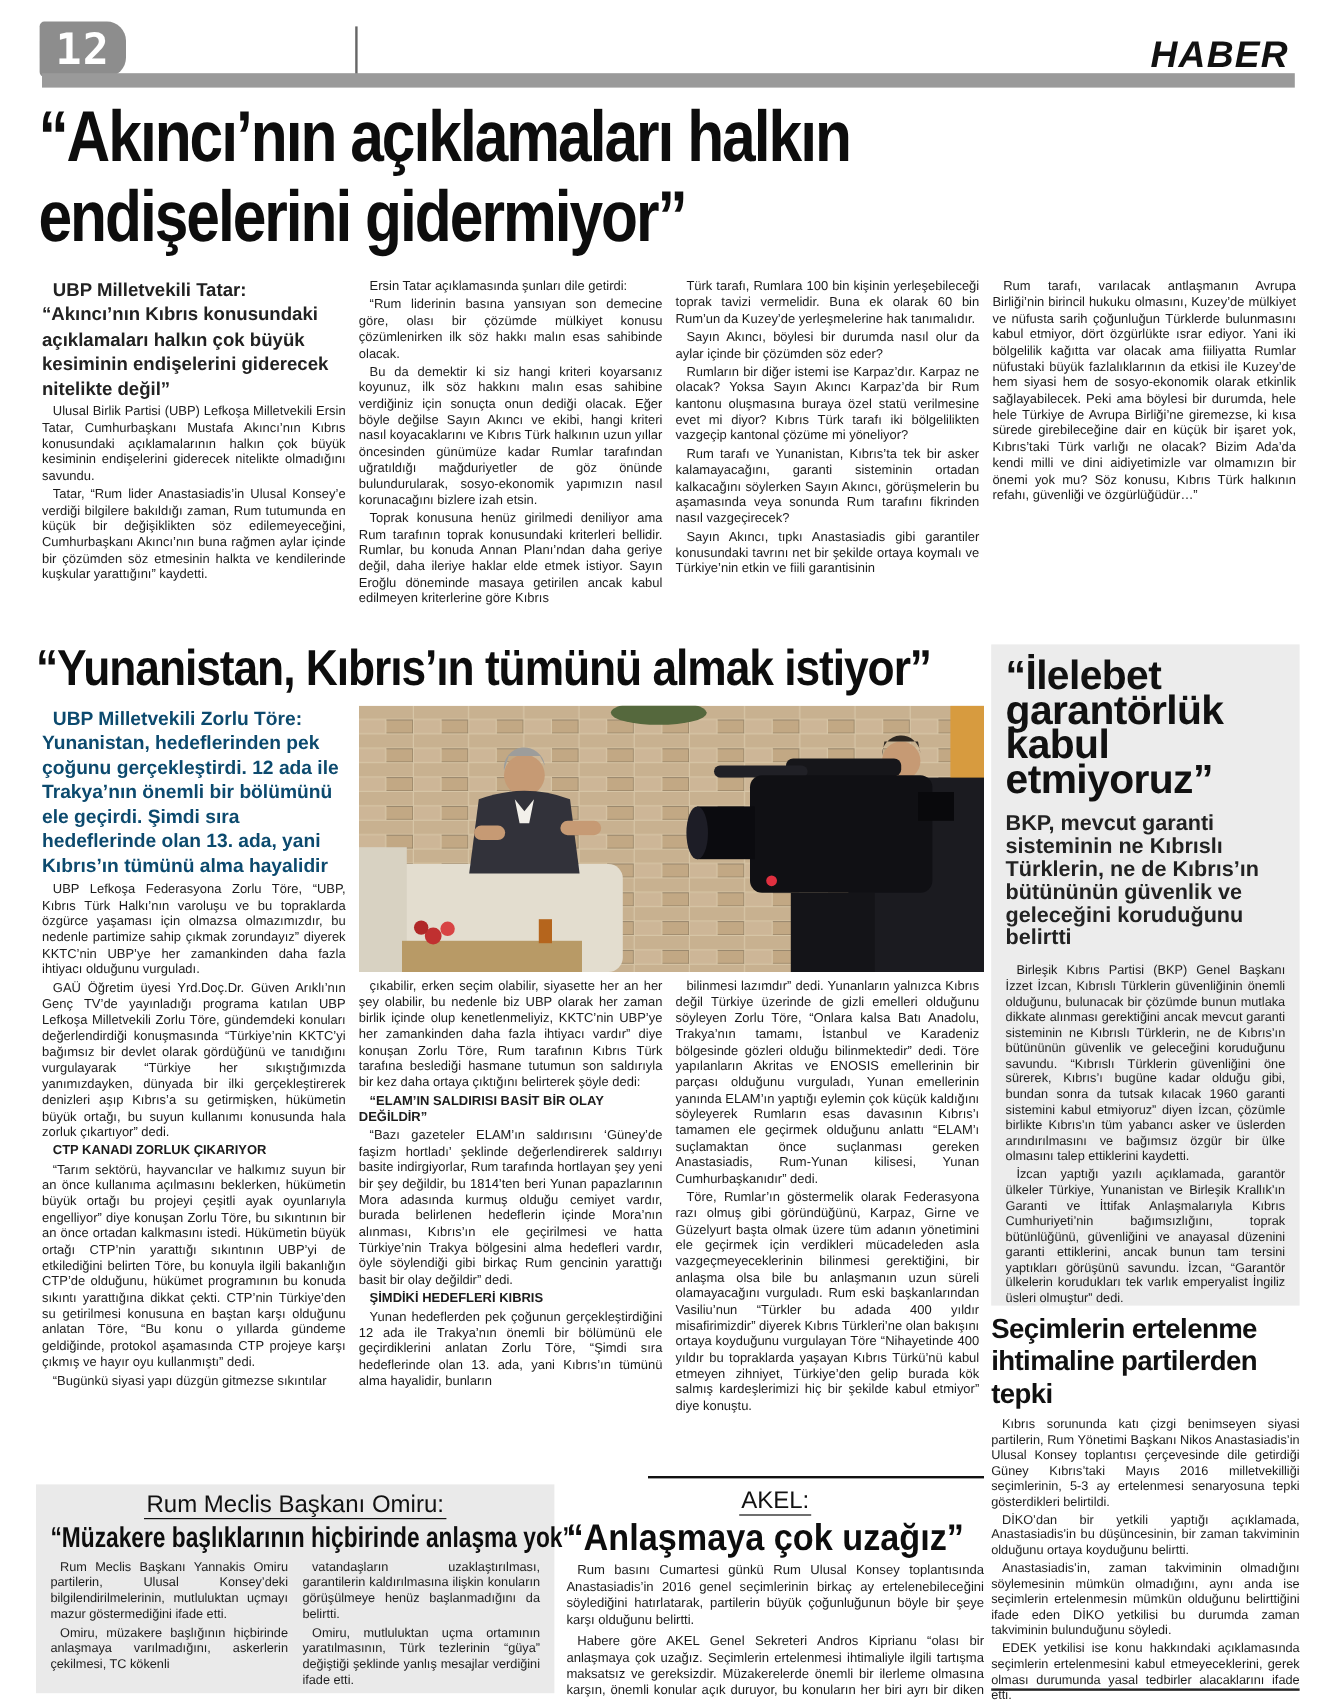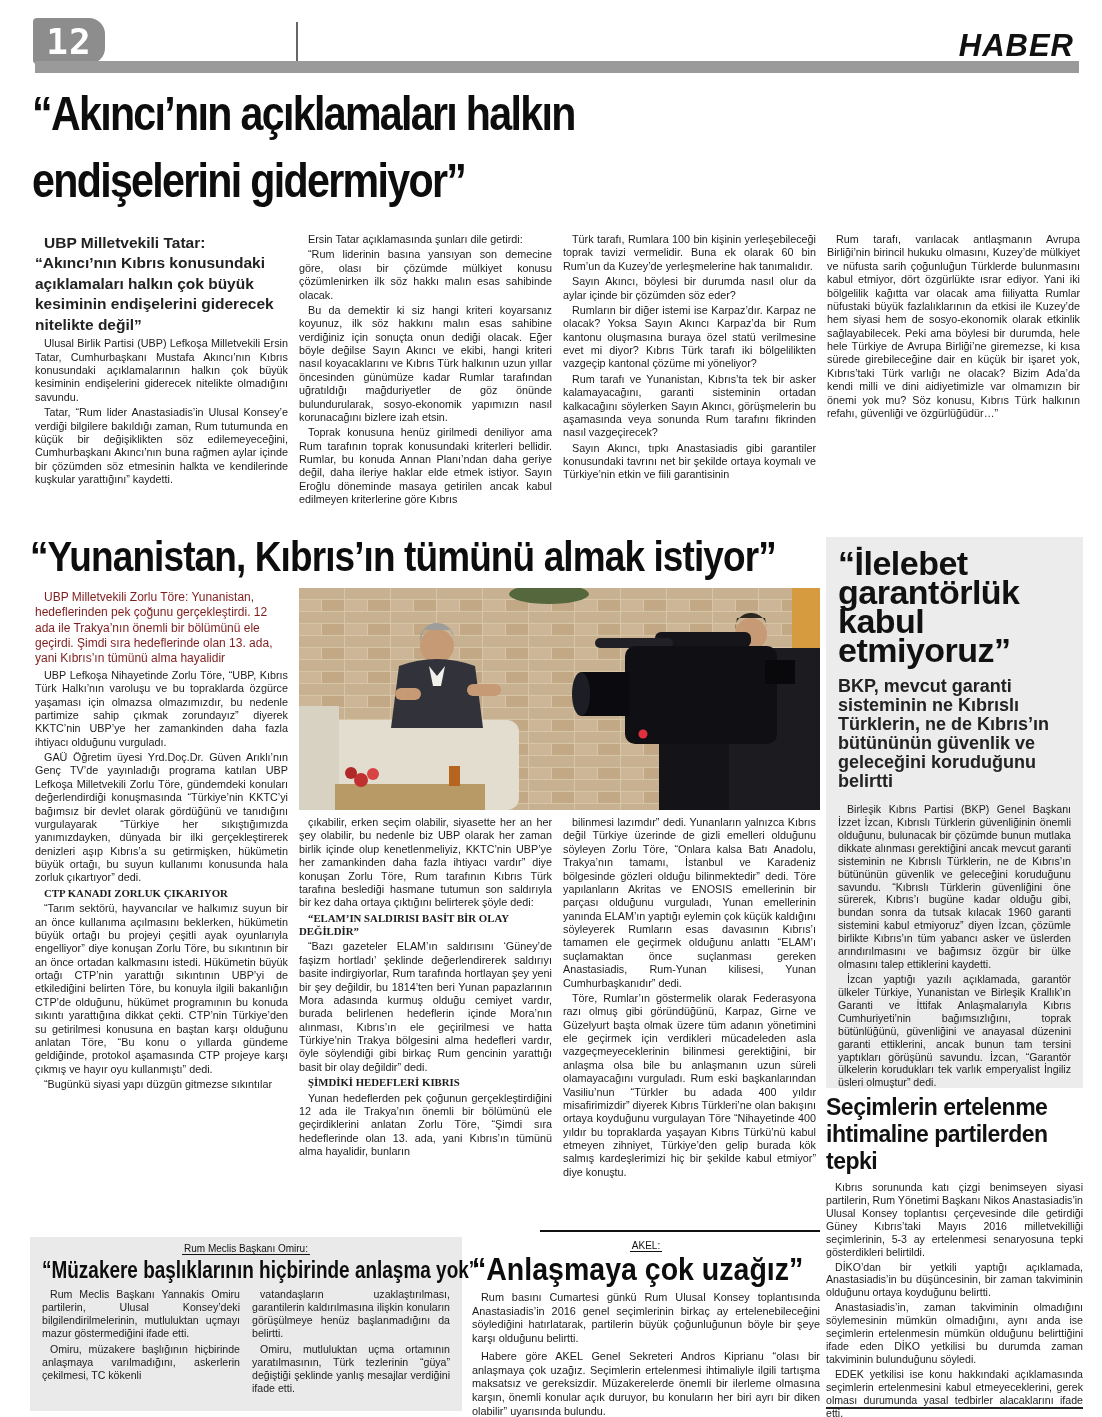--- a/index.html
+++ b/index.html
@@ -13,50 +13,50 @@
   .masthead{position:absolute;left:114px;top:24px;}
   .masthead .m1{font-size:19px;font-weight:bold;letter-spacing:6px;color:#111;}
   .masthead .m2{font-size:12.5px;font-weight:bold;margin-top:5px;color:#111;}
   .hdr-vline{position:absolute;left:296px;top:22px;width:2px;height:42px;background:#666;}
   .hdr-section{position:absolute;right:28px;top:28px;font-size:31px;font-weight:bold;
                font-style:italic;letter-spacing:1px;color:#111;}
   .hdr-bar{position:absolute;left:35px;top:61px;width:1044px;height:12px;background:#9a9a9a;}
   
   .cond{display:inline-block;transform-origin:0 0;white-space:nowrap;}
   .h1-main{position:absolute;left:32px;top:80px;font-weight:bold;color:#0d0d0d;
-           font-size:49px;line-height:67px;letter-spacing:-2px;}
+           font-size:60px;line-height:67px;letter-spacing:-2px;}
   .h1-main .cond{transform:scaleX(0.84);}
   .h2-main{position:absolute;left:30px;top:534px;font-weight:bold;color:#0d0d0d;
            font-size:42px;line-height:46px;letter-spacing:-1px;}
   .h2-main .cond{transform:scaleX(0.88);}
   
   .col{position:absolute;width:253px;font-size:10.8px;line-height:1.24;text-align:justify;}
   .col p{margin:0 0 2px;text-indent:9px;}
   .lede{font-weight:bold;font-size:15.5px;line-height:1.32;text-align:left;text-indent:0;
         color:#222;margin:0 0 16px;}
-  .lede2{font-weight:normal;font-size:12px;line-height:1.28;text-align:left;text-indent:0;
-         color:#7f1d1d;margin:0 0 14px;}
-  .subhead{font-weight:bold;text-indent:0;margin:10px 0 2px;text-align:left;font-family:Liberation Serif, serif;}
+  .lede2{font-weight:bold;font-size:16px;line-height:1.28;text-align:left;text-indent:0;
+         color:#0c4a6e;margin:0 0 14px;}
+  .subhead{font-weight:bold;text-indent:0;margin:10px 0 2px;text-align:left;}
   
   .photo{position:absolute;left:299px;top:588px;width:521px;height:222px;overflow:hidden;}
   
   .bkp{position:absolute;left:826px;top:537px;width:257px;height:551px;background:#ececec;
        box-sizing:border-box;padding:12px 12px;}
   .bkp-h{font-weight:bold;font-size:34px;line-height:29px;color:#111;letter-spacing:-0.5px;}
   .bkp-lede{font-weight:bold;font-size:18px;line-height:19px;margin:12px 0 12px;color:#222;}
   .bkp p.body{margin:0 0 2px;font-size:10.6px;line-height:1.22;text-align:justify;text-indent:9px;}
   
   .elect{position:absolute;left:826px;top:1094px;width:257px;}
   .elect-h{font-weight:bold;font-size:23px;line-height:27px;color:#111;letter-spacing:-0.5px;margin-bottom:6px;}
   .elect p.body{margin:0 0 2px;font-size:10.6px;line-height:1.22;text-align:justify;text-indent:9px;}
   .rule-bottom-right{position:absolute;left:826px;top:1407px;width:257px;height:2px;background:#222;}
   
   .omiru{position:absolute;left:30px;top:1237px;width:432px;height:174px;background:#eaeaea;
          box-sizing:border-box;padding:4px 12px;}
-  .kicker{text-align:center;font-size:10px;color:#111;margin:2px 0 2px;}
+  .kicker{text-align:center;font-size:20px;color:#111;margin:2px 0 2px;}
   .kicker span{border-bottom:1.5px solid #111;padding:0 2px;}
   .omiru-h{font-weight:bold;font-size:24px;line-height:28px;color:#0d0d0d;white-space:nowrap;}
   .omiru-h .cond{transform:scaleX(0.79);}
   .omiru-cols{display:flex;gap:12px;margin-top:4px;}
   .omiru-col{width:50%;font-size:10.6px;line-height:1.24;text-align:justify;}
   .omiru-col p{margin:0 0 2px;text-indent:8px;}
   
   .akel-rule{position:absolute;left:540px;top:1230px;width:280px;height:2px;background:#111;}
   .akel{position:absolute;left:472px;top:1238px;width:348px;}
   .akel-h{font-weight:bold;font-size:31px;line-height:34px;color:#0d0d0d;white-space:nowrap;}
@@ -101,21 +101,21 @@
   <div class="col" style="left:827px;top:233px;height:300px;">
     <p>Rum tarafı, varılacak antlaşmanın Avrupa Birliği’nin birincil hukuku olmasını, Kuzey’de mülkiyet ve nüfusta sarih çoğunluğun Türklerde bulunmasını kabul etmiyor, dört özgürlükte ısrar ediyor. Yani iki bölgelilik kağıtta var olacak ama fiiliyatta Rumlar nüfustaki büyük fazlalıklarının da etkisi ile Kuzey’de hem siyasi hem de sosyo-ekonomik olarak etkinlik sağlayabilecek. Peki ama böylesi bir durumda, hele hele Türkiye de Avrupa Birliği’ne giremezse, ki kısa sürede girebileceğine dair en küçük bir işaret yok, Kıbrıs’taki Türk varlığı ne olacak? Bizim Ada’da kendi milli ve dini aidiyetimizle var olmamızın bir önemi yok mu? Söz konusu, Kıbrıs Türk halkının refahı, güvenliği ve özgürlüğüdür…”</p>
   </div>
 
   <div class="h2-main">
     <span class="cond">“Yunanistan, Kıbrıs’ın tümünü almak istiyor”</span>
   </div>
 
   <div class="col" style="left:35px;top:590px;height:645px;">
     <p class="lede2">UBP Milletvekili Zorlu Töre: Yunanistan, hedeflerinden pek çoğunu gerçekleştirdi. 12 ada ile Trakya’nın önemli bir bölümünü ele geçirdi. Şimdi sıra hedeflerinde olan 13. ada, yani Kıbrıs’ın tümünü alma hayalidir</p>
-    <p>UBP Lefkoşa Nihayetinde Zorlu Töre, “UBP, Kıbrıs Türk Halkı’nın varoluşu ve bu topraklarda özgürce yaşaması için olmazsa olmazımızdır, bu nedenle partimize sahip çıkmak zorundayız” diyerek KKTC’nin UBP’ye her zamankinden daha fazla ihtiyacı olduğunu vurguladı.</p>
+    <p>UBP Lefkoşa Federasyona Zorlu Töre, “UBP, Kıbrıs Türk Halkı’nın varoluşu ve bu topraklarda özgürce yaşaması için olmazsa olmazımızdır, bu nedenle partimize sahip çıkmak zorundayız” diyerek KKTC’nin UBP’ye her zamankinden daha fazla ihtiyacı olduğunu vurguladı.</p>
     <p>GAÜ Öğretim üyesi Yrd.Doç.Dr. Güven Arıklı’nın Genç TV’de yayınladığı programa katılan UBP Lefkoşa Milletvekili Zorlu Töre, gündemdeki konuları değerlendirdiği konuşmasında “Türkiye’nin KKTC’yi bağımsız bir devlet olarak gördüğünü ve tanıdığını vurgulayarak “Türkiye her sıkıştığımızda yanımızdayken, dünyada bir ilki gerçekleştirerek denizleri aşıp Kıbrıs’a su getirmişken, hükümetin büyük ortağı, bu suyun kullanımı konusunda hala zorluk çıkartıyor” dedi.</p>
     <p class="subhead">CTP KANADI ZORLUK ÇIKARIYOR</p>
     <p>“Tarım sektörü, hayvancılar ve halkımız suyun bir an önce kullanıma açılmasını beklerken, hükümetin büyük ortağı bu projeyi çeşitli ayak oyunlarıyla engelliyor” diye konuşan Zorlu Töre, bu sıkıntının bir an önce ortadan kalkmasını istedi. Hükümetin büyük ortağı CTP’nin yarattığı sıkıntının UBP’yi de etkilediğini belirten Töre, bu konuyla ilgili bakanlığın CTP’de olduğunu, hükümet programının bu konuda sıkıntı yarattığına dikkat çekti. CTP’nin Türkiye’den su getirilmesi konusuna en baştan karşı olduğunu anlatan Töre, “Bu konu o yıllarda gündeme geldiğinde, protokol aşamasında CTP projeye karşı çıkmış ve hayır oyu kullanmıştı” dedi.</p>
     <p>“Bugünkü siyasi yapı düzgün gitmezse sıkıntılar</p>
   </div>
 
   <div class="photo">
     <svg width="521" height="222" viewBox="0 0 521 222" xmlns="http://www.w3.org/2000/svg">
       <defs>
         <pattern id="brick" width="46" height="24" patternUnits="userSpaceOnUse">

